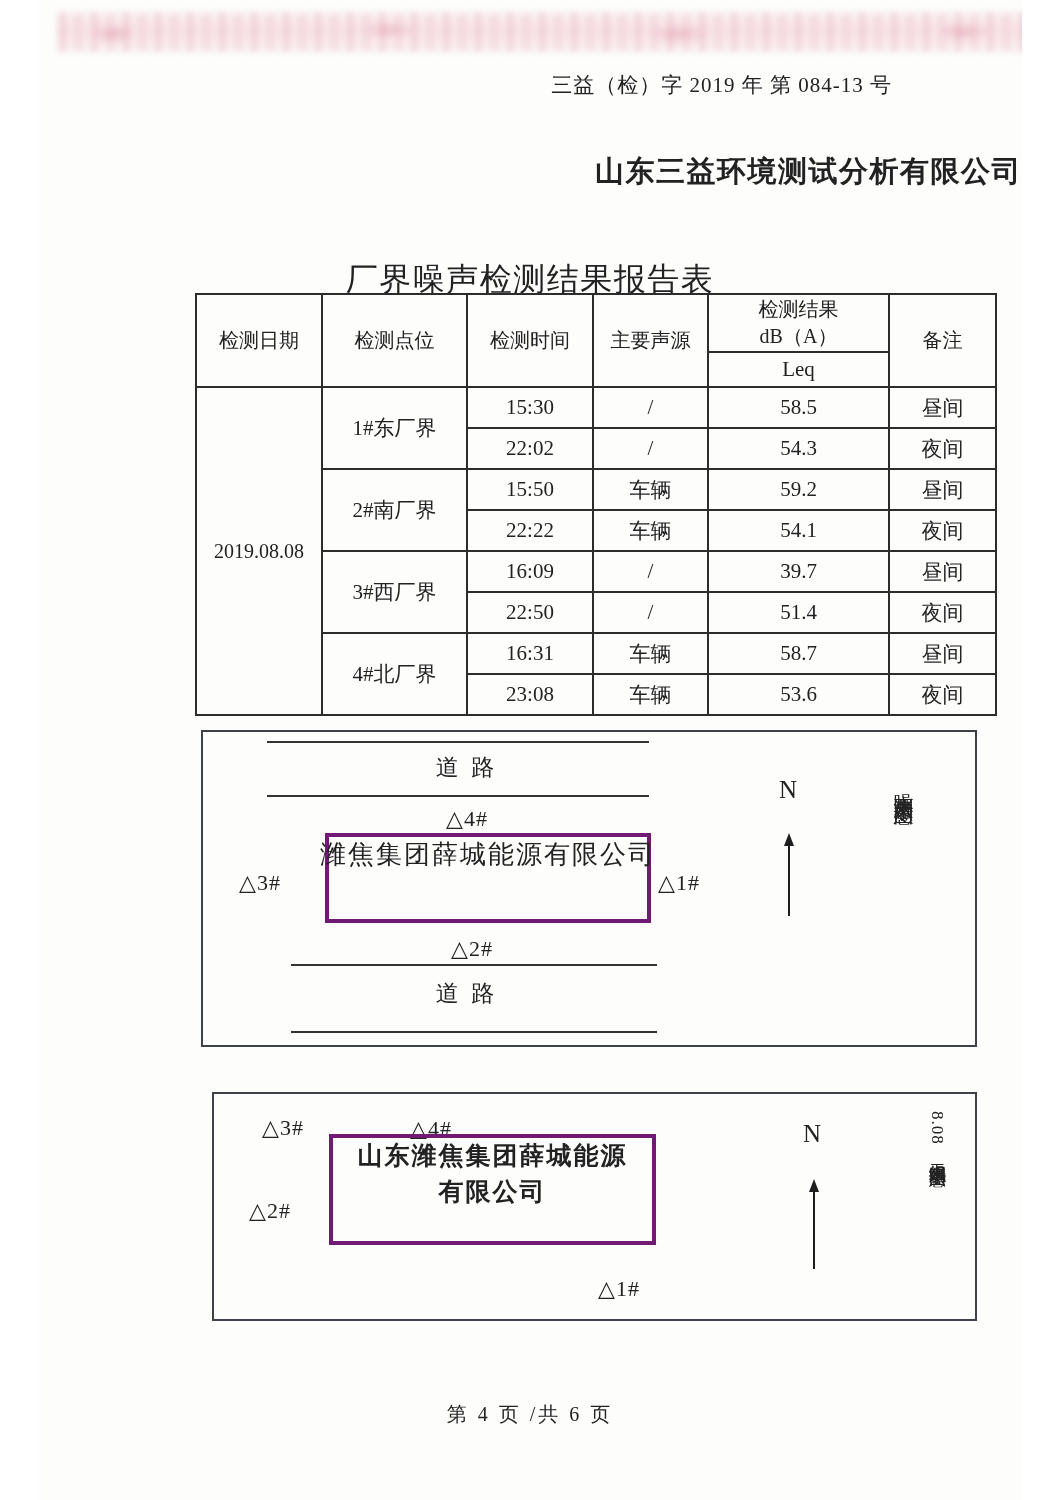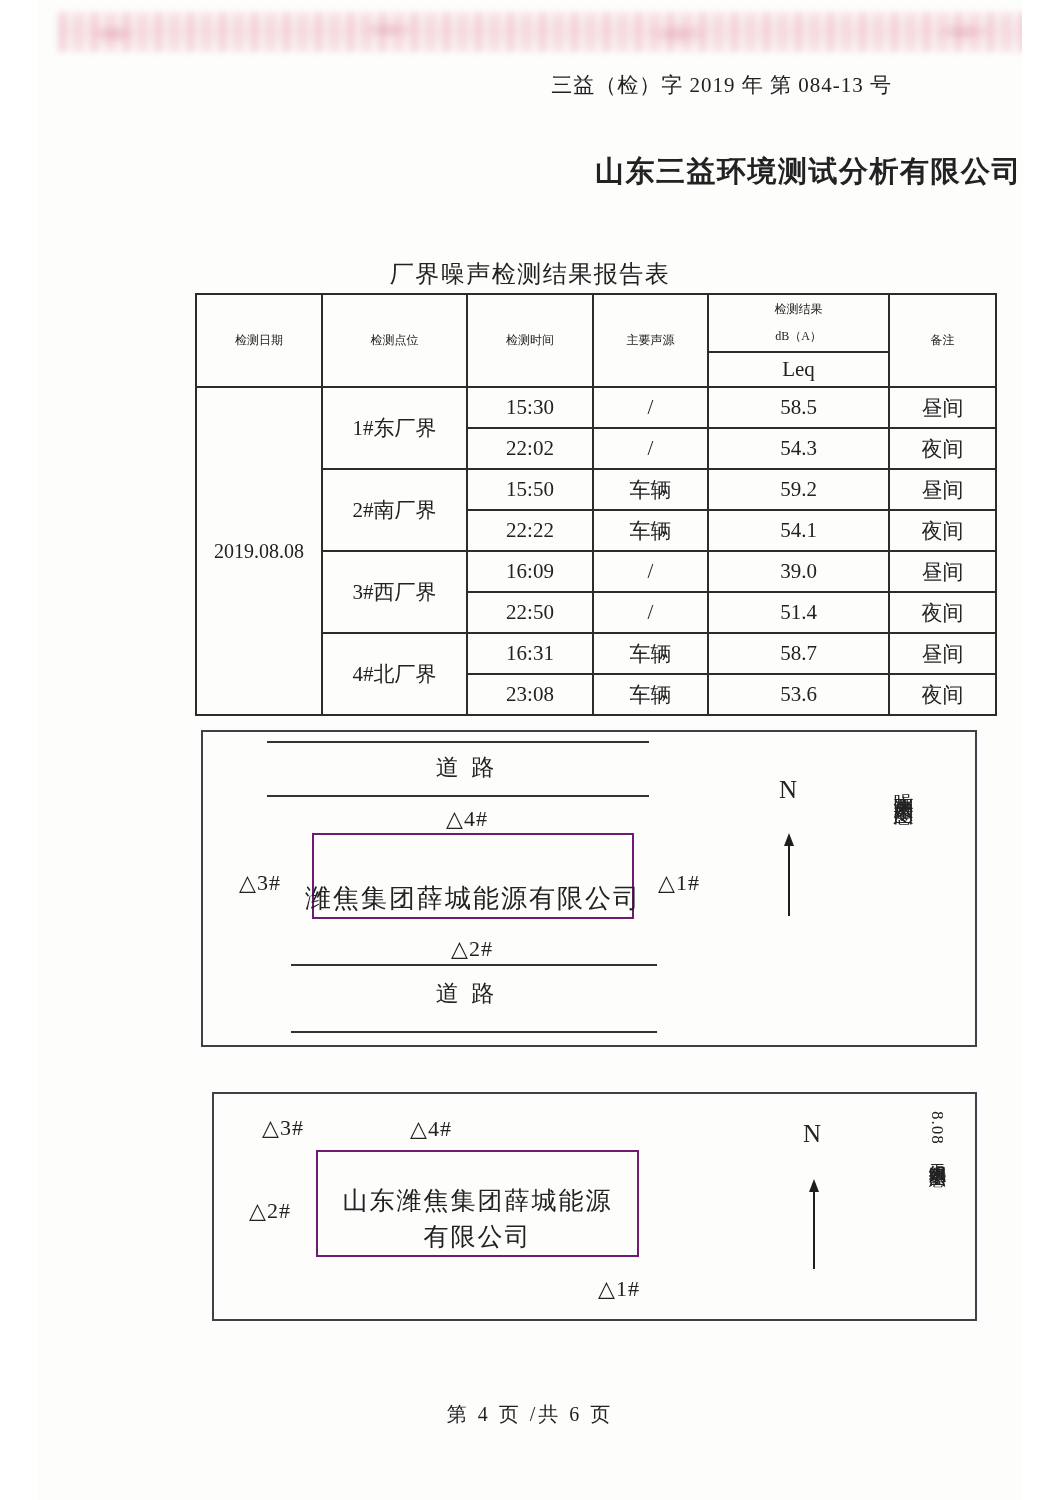--- a/index.html
+++ b/index.html
@@ -33,51 +33,51 @@
 
   
   .doc-number{position:absolute;top:71px;right:130px;font-size:21px;letter-spacing:1px;}
   .form-code{position:absolute;left:162px;top:121px;font-size:21px;letter-spacing:.5px;}
   .company-name{position:absolute;left:0;right:0;top:152px;text-align:right;
     font-size:29px;font-weight:700;letter-spacing:1.5px;}
   .report-title{position:absolute;left:0;right:0;top:196px;text-align:center;
     font-size:41px;font-weight:700;}
   .report-title .spread-wide{letter-spacing:.8em;margin-right:-.8em;}
   .table-title{position:absolute;left:0;right:0;top:258px;text-align:center;
-    font-size:24px;letter-spacing:1.5px;}
+    font-size:32px;letter-spacing:1.5px;}
 
   
   table.results{
     position:absolute;left:157px;top:293px;width:800px;
     border-collapse:collapse;table-layout:fixed;
     font-size:21px;
   }
   table.results td{
     border:2px solid #2c2c2c;
     text-align:center;vertical-align:middle;
     padding:0;
   }
   table.results{border:2.5px solid #2a2a2a;}
-  tr.h1 td{height:56px;font-size:12px;}
+  tr.h1 td{height:56px;font-size:20px;}
   tr.h2 td{height:33px;margin-left:28px;}
   tr.data td{height:39px;}
   .result-head div{line-height:27px;}
 
   
   .diagram{position:absolute;border:2.5px solid #3c4247;background:#fdfdfc;}
   .d1{left:163px;top:730px;width:772px;height:313px;}
   .d2{left:174px;top:1092px;width:761px;height:225px;}
   .diagram .abs{position:absolute;}
   .hline{height:2px;background:#333;}
   .road-label{text-align:center;font-size:23px;}
   .spread{letter-spacing:.55em;margin-right:-.55em;}
   .point-marker{font-size:22px;letter-spacing:1px;white-space:nowrap;}
   .company-box{
-    border:2px solid #701a75;display:flex;flex-direction:column;
-    align-items:center;justify-content:flex-end;text-align:center;
+    border:4px solid #701a75;display:flex;flex-direction:column;
+    align-items:center;justify-content:flex-start;text-align:center;margin-left:13px;
   }
   .company-box .line{font-size:25px;letter-spacing:2px;line-height:36px;white-space:nowrap;}
   .north-label{font-size:25px;}
   .north-arrow{width:14px;}
   .north-arrow .head{width:0;height:0;margin:0 auto;
     border-left:5px solid transparent;border-right:5px solid transparent;
     border-bottom:13px solid #1e1e1e;}
   .north-arrow .shaft{width:2px;background:#1e1e1e;margin:0 auto;}
   .v-caption{
     writing-mode:vertical-rl;text-orientation:mixed;
@@ -160,21 +160,21 @@
         <td>22:22</td>
         <td>车辆</td>
         <td>54.1</td>
         <td>夜间</td>
       </tr>
 
       <tr class="data">
         <td rowspan="2">3#西厂界</td>
         <td>16:09</td>
         <td>/</td>
-        <td>39.0</td>
+        <td>39.7</td>
         <td>昼间</td>
       </tr>
       <tr class="data">
         <td>22:50</td>
         <td>/</td>
         <td>51.4</td>
         <td>夜间</td>
       </tr>
 
       <tr class="data">
@@ -217,21 +217,21 @@
       <div class="head"></div>
       <div class="shaft" style="height:70px;"></div>
     </div>
     <div class="abs v-caption c1" style="left:688px;top:46px;">噪声测点示意图</div>
   </div>
 
   <div class="diagram d2">
     <div class="abs point-marker" style="left:48px;top:21px;">△3#</div>
     <div class="abs point-marker" style="left:196px;top:22px;">△4#</div>
 
-    <div class="abs company-box" style="left:102px;top:56px;width:319px;height:103px;">
+    <div class="abs company-box" style="left:102px;top:40px;width:319px;height:103px;font-weight:bold;">
       <div class="line">山东潍焦集团薛城能源</div>
       <div class="line">有限公司</div>
     </div>
 
     <div class="abs point-marker" style="left:35px;top:104px;">△2#</div>
     <div class="abs point-marker" style="left:384px;top:182px;">△1#</div>
 
     <div class="abs north-label" style="left:589px;top:26px;">N</div>
     <div class="abs north-arrow" style="left:593px;top:85px;">
       <div class="head"></div>

